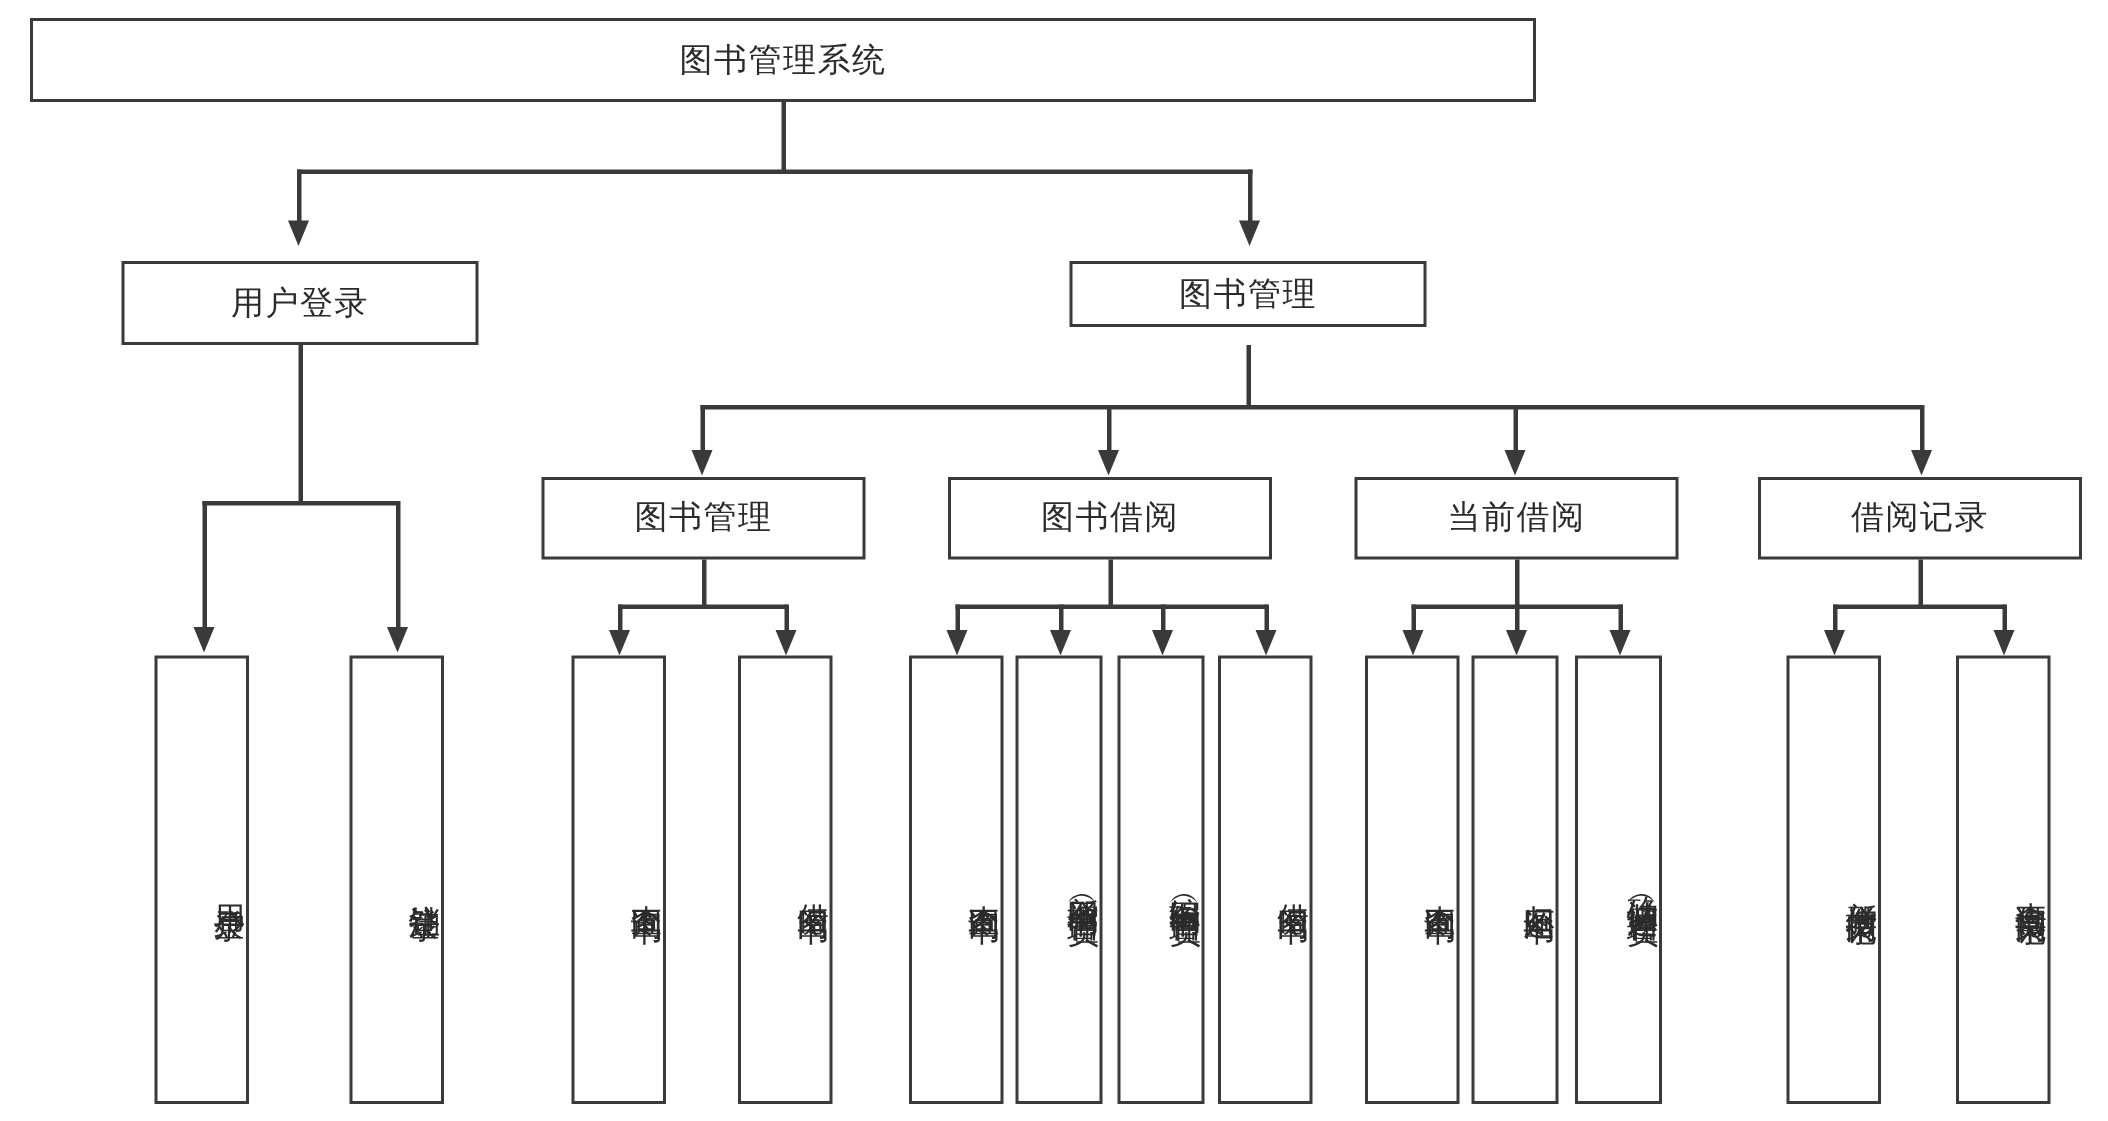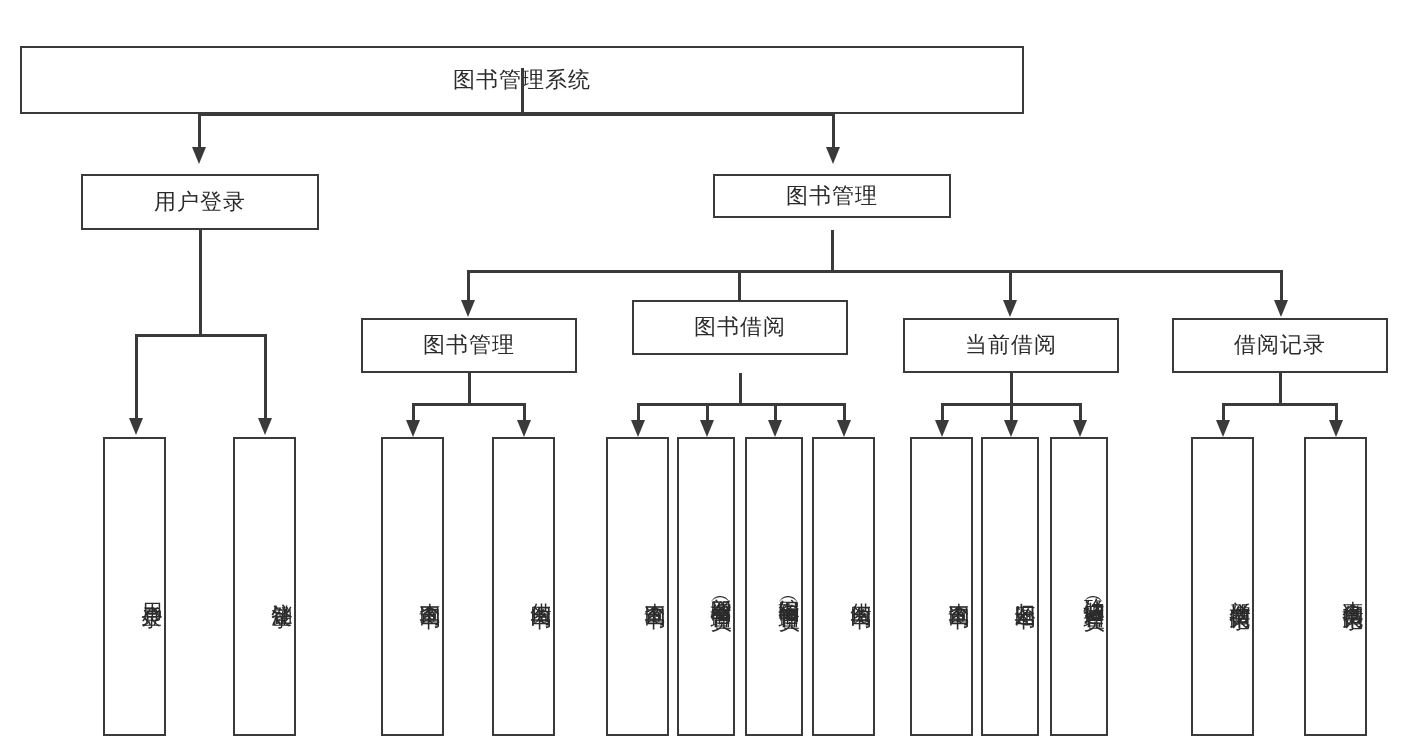--- a/index.html
+++ b/index.html
@@ -73,21 +73,21 @@
     letter-spacing: 0.5px;
     white-space: nowrap;
     pointer-events: none;
   }
 </style>
 </head>
 <body>
 
 <div id="canvas">
 
-  <div class="node horiz" style="left:20px; top:12px; width:1004px; height:68px;margin-top:34px;">
+  <div class="node horiz" style="left:20px; top:12px; width:1004px; height:56px;">
     <span>图书管理系统</span>
   </div>
 
   <div class="edge v" style="left:521px; top:68px; height:47px;"></div>
 
   <div class="edge h" style="left:198px; top:113px; width:637px;"></div>
 
   <div class="edge v" style="left:198px; top:113px; height:36px;"></div>
   <div class="arrow" style="left:192px; top:147px;"></div>
 
@@ -116,21 +116,21 @@
   <div class="edge v" style="left:738px; top:270px; height:32px;"></div>
   <div class="arrow" style="left:732px; top:300px;"></div>
   <div class="edge v" style="left:1009px; top:270px; height:32px;"></div>
   <div class="arrow" style="left:1003px; top:300px;"></div>
   <div class="edge v" style="left:1280px; top:270px; height:32px;"></div>
   <div class="arrow" style="left:1274px; top:300px;"></div>
 
   <div class="node horiz" style="left:361px; top:318px; width:216px; height:55px;">
     <span>图书管理</span>
   </div>
-  <div class="node horiz" style="left:632px; top:300px; width:216px; height:55px;">
+  <div class="node horiz" style="left:632px; top:318px; width:216px; height:55px;">
     <span>图书借阅</span>
   </div>
   <div class="node horiz" style="left:903px; top:318px; width:216px; height:55px;">
     <span>当前借阅</span>
   </div>
   <div class="node horiz" style="left:1172px; top:318px; width:216px; height:55px;">
     <span>借阅记录</span>
   </div>
 
   <div class="edge v" style="left:468px; top:373px; height:32px;"></div>

